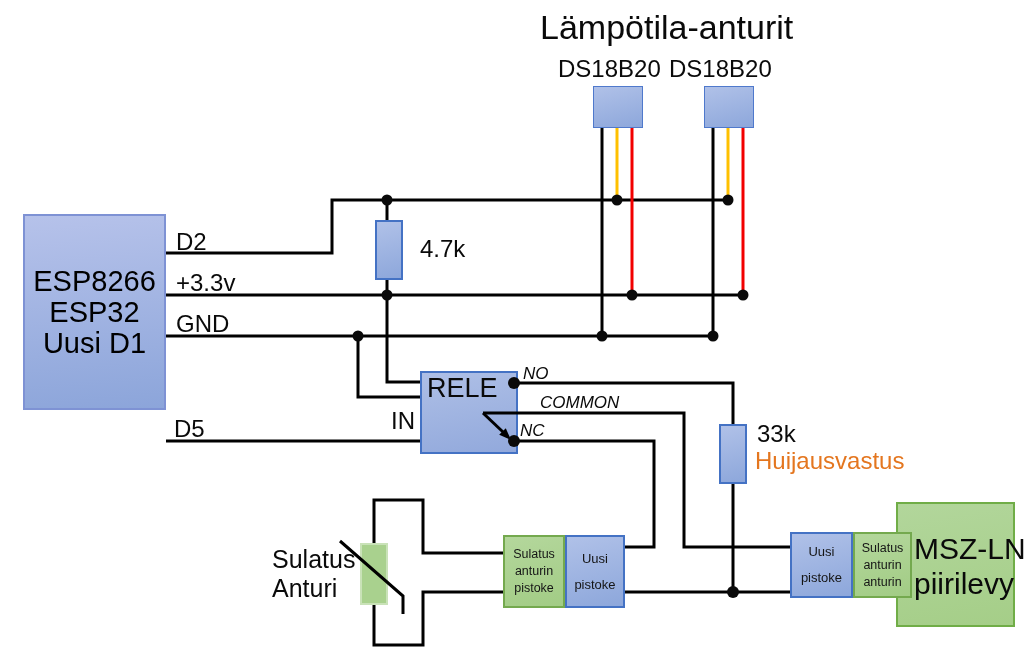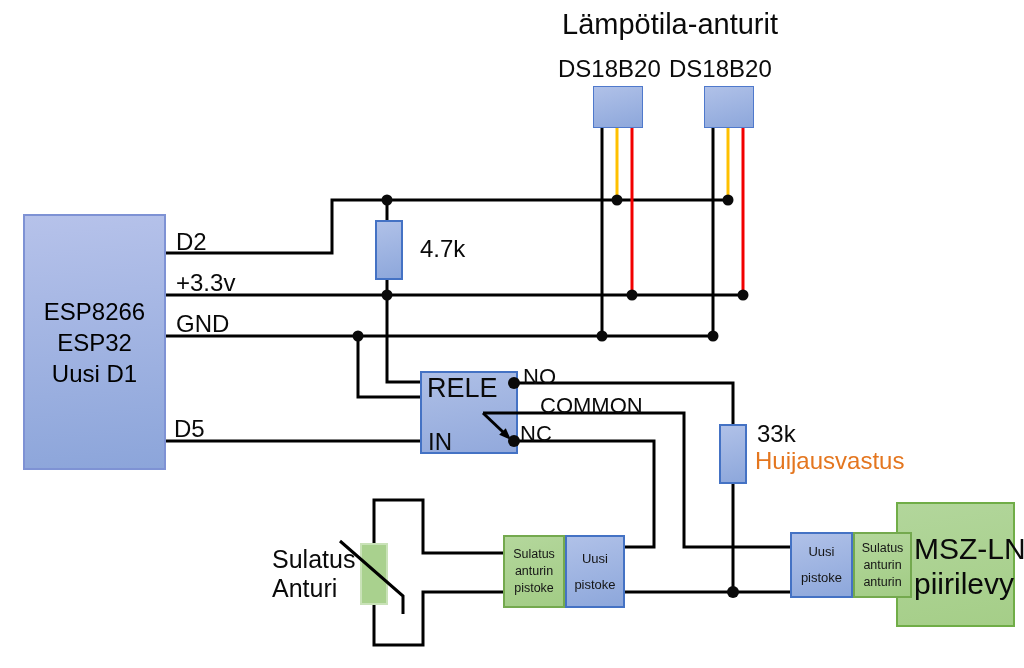--- a/index.html
+++ b/index.html
@@ -5,51 +5,51 @@
   html,body{margin:0;padding:0;background:#fff;}
   #canvas{position:relative;width:1024px;height:668px;background:#ffffff;overflow:hidden;
           font-family:"Liberation Sans",sans-serif;color:#000;}
   svg.wires{position:absolute;left:0;top:0;z-index:5;pointer-events:none;}
   .lbl{position:absolute;z-index:6;white-space:nowrap;color:#0a0a0a;}
   .pin-lbl{font-size:24px;}
   .box{position:absolute;box-sizing:border-box;z-index:2;}
   .blue-box{background:linear-gradient(165deg,#b0c1e8 0%,#8da7db 100%);border:2px solid #4472c4;}
   .green-box{background:linear-gradient(165deg,#b4d79c 0%,#a2cc85 100%);border:2px solid #74a94e;}
   
-  .esp{left:23px;top:214px;width:143px;height:256px;
+  .esp{left:23px;top:214px;width:143px;height:196px;
        background:linear-gradient(175deg,#b6c2ea 0%,#8ca5da 100%);
        border:2px solid #7e92d4;display:flex;flex-direction:column;justify-content:center;
-       align-items:center;font-size:24px;line-height:31px;}
+       align-items:center;font-size:29px;line-height:31px;}
   
   .ds1{left:593px;top:86px;width:50px;height:42px;border-width:1.5px;border-color:#4f79cc;}
   .ds2{left:704px;top:86px;width:50px;height:42px;border-width:1.5px;border-color:#4f79cc;}
   .ds-lbl{top:55px;width:120px;font-size:24px;}
   
   .r47{left:375px;top:220px;width:28px;height:60px;}
   .r33{left:719px;top:424px;width:28px;height:60px;}
   
   .relay{left:420px;top:371px;width:98px;height:83px;background:linear-gradient(170deg,#aebfe6 0%,#92a9dc 100%);}
   .relay-title{left:427px;top:373px;font-size:27px;}
-  .relay-pin{font-size:22px;}
+  .relay-pin{font-size:17px;font-style:italic;}
   
   .defrost{left:360px;top:543px;width:28px;height:62px;background:#a9d18e;border:2px solid #c9e2b8;}
   
   .plug{display:flex;flex-direction:column;justify-content:center;align-items:center;
         text-align:center;color:#151515;}
   .plug.small-txt{font-size:12.5px;line-height:17px;}
   .plug.med-txt{font-size:13px;line-height:18px;gap:8px;}
   .old-plug{left:503px;top:535px;width:62px;height:73px;}
   .new-plug-l{left:565px;top:535px;width:60px;height:73px;}
   .new-plug-r{left:790px;top:532px;width:63px;height:66px;z-index:3;}
   .sensor-slot{left:853px;top:532px;width:59px;height:66px;z-index:2;}
   
   .board{left:896px;top:502px;width:119px;height:125px;z-index:1;
          background:linear-gradient(170deg,#b2d69b 0%,#a5ce88 100%);border:2px solid #70ad47;}
   .board-lbl{left:914px;top:531px;font-size:30px;line-height:35px;}
-  .title{left:540px;top:8px;width:260px;text-align:center;font-size:29px;}
+  .title{left:540px;top:8px;width:260px;text-align:left;font-size:34px;}
   .orange-txt{color:#e4761f;}
 </style>
 </head>
 <body>
 
 <div id="canvas">
 
   <div class="box esp">
     <div>ESP8266</div>
     <div>ESP32</div>
@@ -134,21 +134,21 @@
   <div class="lbl pin-lbl" style="left:176px;top:228px;">D2</div>
   <div class="lbl pin-lbl" style="left:176px;top:269px;">+3.3v</div>
   <div class="lbl pin-lbl" style="left:176px;top:310px;">GND</div>
   <div class="lbl pin-lbl" style="left:174px;top:415px;">D5</div>
 
   <div class="lbl pin-lbl" style="left:410px;top:235px;margin-left:10px;">4.7k</div>
   <div class="lbl pin-lbl" style="left:757px;top:420px;">33k</div>
   <div class="lbl pin-lbl orange-txt" style="left:755px;top:447px;">Huijausvastus</div>
 
   <div class="lbl relay-title">RELE</div>
-  <div class="lbl pin-lbl" style="left:391px;top:428px;margin-left:37px;">IN</div>
+  <div class="lbl pin-lbl" style="left:391px;top:407px;">IN</div>
   <div class="lbl relay-pin" style="left:523px;top:364px;">NO</div>
   <div class="lbl relay-pin" style="left:540px;top:393px;">COMMON</div>
   <div class="lbl relay-pin" style="left:520px;top:421px;">NC</div>
 
   <div class="lbl" style="left:272px;top:545px;font-size:25px;line-height:29px;">
     <div>Sulatus</div>
     <div>Anturi</div>
   </div>
 
   <div class="lbl board-lbl">

